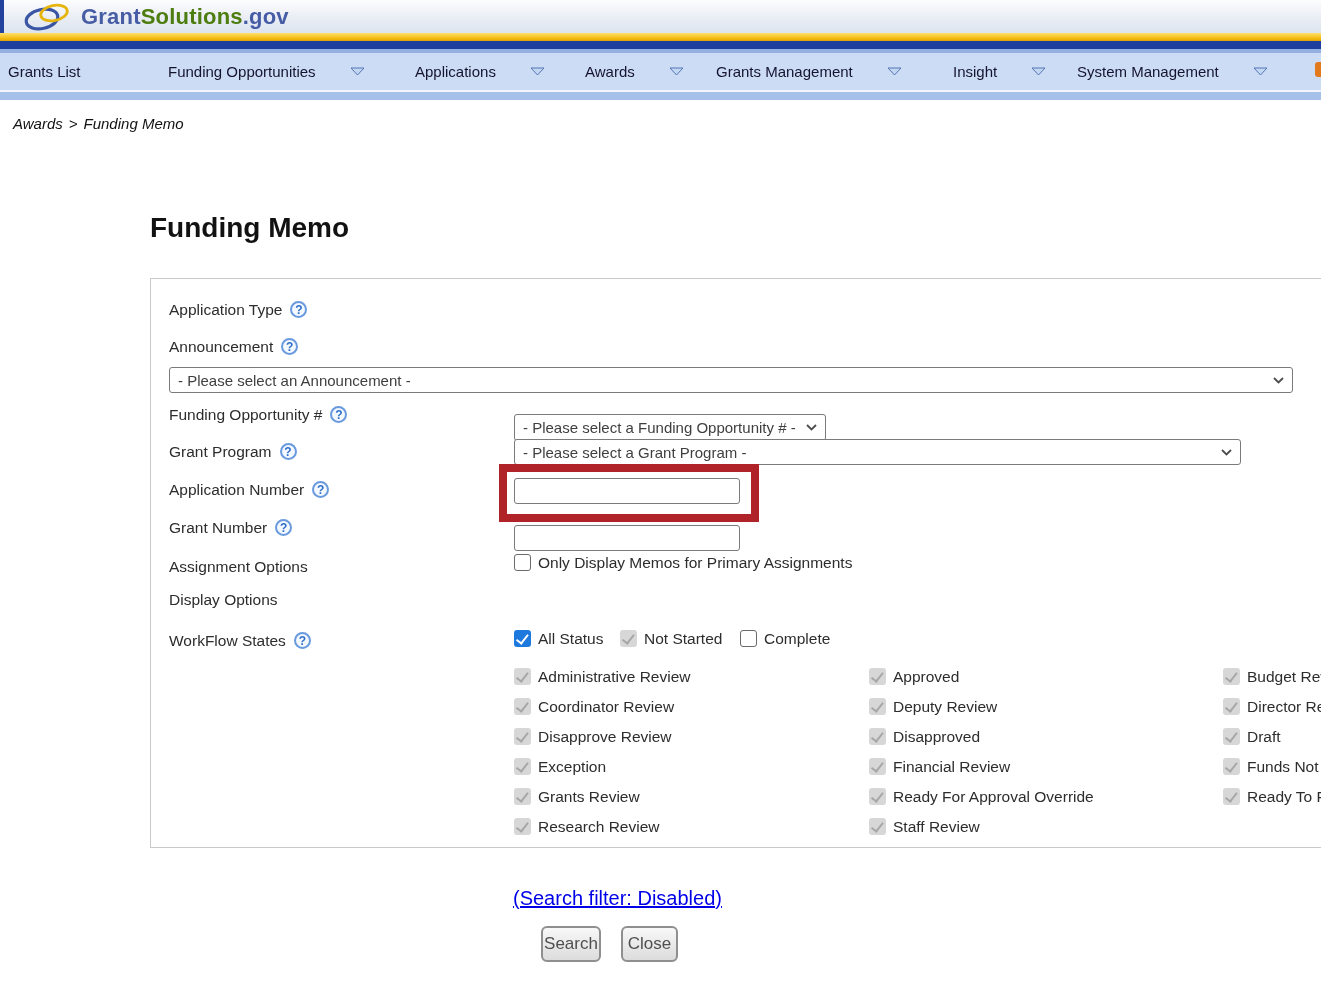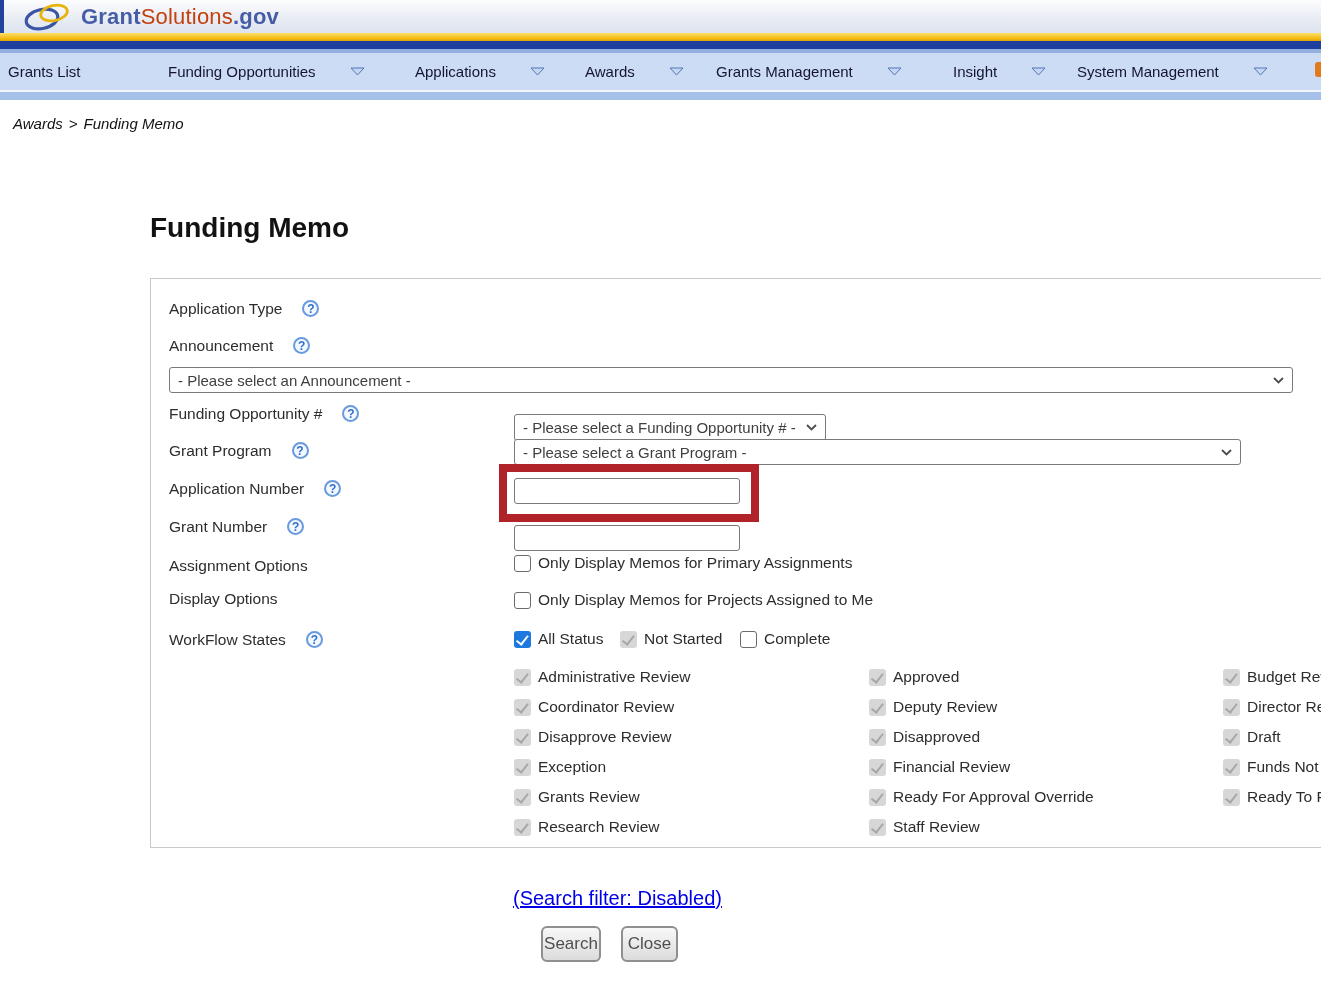--- a/index.html
+++ b/index.html
@@ -7,21 +7,21 @@
     position:relative;width:1321px;height:992px;overflow:hidden;
     background:#fff;font-family:"Liberation Sans",sans-serif;
   }
   
   .hdr{position:absolute;left:0;top:0;width:1321px;height:33px;
        background:linear-gradient(180deg,#fdfdfe 0%,#e9edf4 55%,#dde4ef 100%)}
   .hdr-edge{position:absolute;left:0;top:0;width:4px;height:33px;background:#23429e}
   .logo{position:absolute;left:22px;top:1px;height:32px;display:flex;align-items:center;gap:7px;cursor:pointer}
   .logo-text{font-size:22px;letter-spacing:.2px}
   .logo-grant,.logo-gov{color:#465da6;font-weight:700}
-  .logo-solutions{color:#c2410c;font-weight:400}
+  .logo-solutions{color:#4d7c0f;font-weight:700}
   .bar-yellow{position:absolute;left:0;top:33px;width:1321px;height:8px;
        background:linear-gradient(180deg,#ffe06a 0%,#f2b90f 70%,#dfa408 100%)}
   .bar-blue{position:absolute;left:0;top:41px;width:1321px;height:8px;background:#1e3f9d}
   .bar-mid{position:absolute;left:0;top:49px;width:1321px;height:4px;background:#93b0e0}
   .nav{position:absolute;left:0;top:53px;width:1321px;height:37px;background:#cddcf5}
   .nav-gap{position:absolute;left:0;top:90px;width:1321px;height:2px;background:#f2f6fc}
   .bar-sub{position:absolute;left:0;top:92px;width:1321px;height:8px;background:#a6c1e9}
   .nav-item{position:absolute;top:53px;height:37px;display:flex;align-items:center;gap:34px;
        font-size:15px;color:#14142e;cursor:pointer;white-space:nowrap}
   .nav-1{left:8px}.nav-2{left:168px}.nav-3{left:415px}.nav-4{left:585px}
@@ -30,21 +30,21 @@
   .nav-edge-icon{position:absolute;left:1315px;top:62px;width:6px;height:15px;
        background:#e2791f;border-radius:3px 0 0 3px}
   
   .crumb{position:absolute;left:13px;top:115px;font-style:italic;font-size:15px;color:#111;
        display:flex;gap:6px;white-space:nowrap}
   .crumb .link{cursor:pointer}
   .title{position:absolute;left:150px;top:212px;font-size:28px;font-weight:700;color:#121212}
   
   .panel{position:absolute;left:150px;top:278px;width:1400px;height:570px;
        border:1px solid #c9c9c9;background:#fff;box-sizing:border-box}
-  .fl{position:absolute;left:18px;height:19px;display:flex;align-items:flex-start;gap:20px;
+  .fl{position:absolute;left:18px;height:19px;display:flex;align-items:center;gap:8px;
        font-size:15.5px;color:#2d2d2d;white-space:nowrap}
   .r1{top:21px}.r2{top:58px}.r3{top:126px}.r4{top:163px}.r5{top:201px}
   .r6{top:239px}.r7{top:278px}.r8{top:311px}.r9{top:352px}
   .help{width:17px;height:17px;border-radius:50%;border:2px solid #699ade;background:#f4f8ff;
        color:#2f6fc8;font-size:12px;font-weight:700;display:flex;align-items:center;
        justify-content:center;box-sizing:border-box;cursor:pointer;flex:0 0 auto}
   .sel{position:absolute;background:#fff;border:1px solid #7a7a7a;border-radius:3px;
        display:flex;align-items:center;padding:0 26px 0 8px;font-size:15px;color:#3f3f3f;
        box-sizing:border-box;cursor:pointer;white-space:nowrap;overflow:hidden}
   .sel svg{position:absolute;right:8px}
@@ -52,21 +52,21 @@
   .s2{left:18px;top:88px;width:1124px;height:26px}
   .s3{left:363px;top:135px;width:312px;height:27px}
   .s4{left:363px;top:160px;width:727px;height:26px}
   .ti{position:absolute;left:363px;width:226px;height:26px;border:1px solid #7a7a7a;
        border-radius:3px;box-sizing:border-box;background:#fff;font-size:15px;color:#333;
        padding:0 6px;font-family:"Liberation Sans",sans-serif}
   .t1{top:199px}.t2{top:246px}
   .redbox{position:absolute;left:348px;top:185px;width:260px;height:58px;
        border:8px solid #b02328;box-sizing:border-box;z-index:5;pointer-events:none}
   
-  .cbrow{position:absolute;display:flex;align-items:flex-end;gap:7px;font-size:15.5px;
+  .cbrow{position:absolute;display:flex;align-items:flex-start;gap:7px;font-size:15.5px;
        color:#2d2d2d;white-space:nowrap}
   .cr1{left:363px;top:275px}.cr2{left:363px;top:312px}
   .st1{left:363px;top:351px}.st2{left:469px;top:351px}.st3{left:589px;top:351px}
   .c1{left:363px}.c2{left:718px}.c3{left:1072px}
   .gr0{top:389px}.gr1{top:419px}.gr2{top:449px}.gr3{top:479px}.gr4{top:509px}.gr5{top:539px}
   .cb{width:17px;height:17px;border-radius:3px;box-sizing:border-box;flex:0 0 auto;position:relative}
   .cb.un{background:#fff;border:1.6px solid #6b6b6b;cursor:pointer}
   .cb.ck{background:#1e79de;cursor:pointer}
   .cb.ck::after{content:"";position:absolute;left:5px;top:1.5px;width:5px;height:9.5px;
        border-style:solid;border-color:#fff;border-width:0 2.6px 2.6px 0;transform:rotate(38deg)}
@@ -222,24 +222,20 @@
     <span>Assignment Options</span>
   </div>
   <div class="cbrow cr1">
     <span class="cb un"></span>
     <span>Only Display Memos for Primary Assignments</span>
   </div>
 
   <div class="fl r8">
     <span>Display Options</span>
   </div>
-  <div class="cbrow cr2">
-    <span class="cb un"></span>
-    <span>Only Display Memos for Projects Assigned to Me</span>
-  </div>
 
   <div class="fl r9">
     <span>WorkFlow States</span>
     <span class="help">?</span>
   </div>
   <div class="cbrow st1">
     <span class="cb ck"></span>
     <span>All Status</span>
   </div>
   <div class="cbrow st2">

